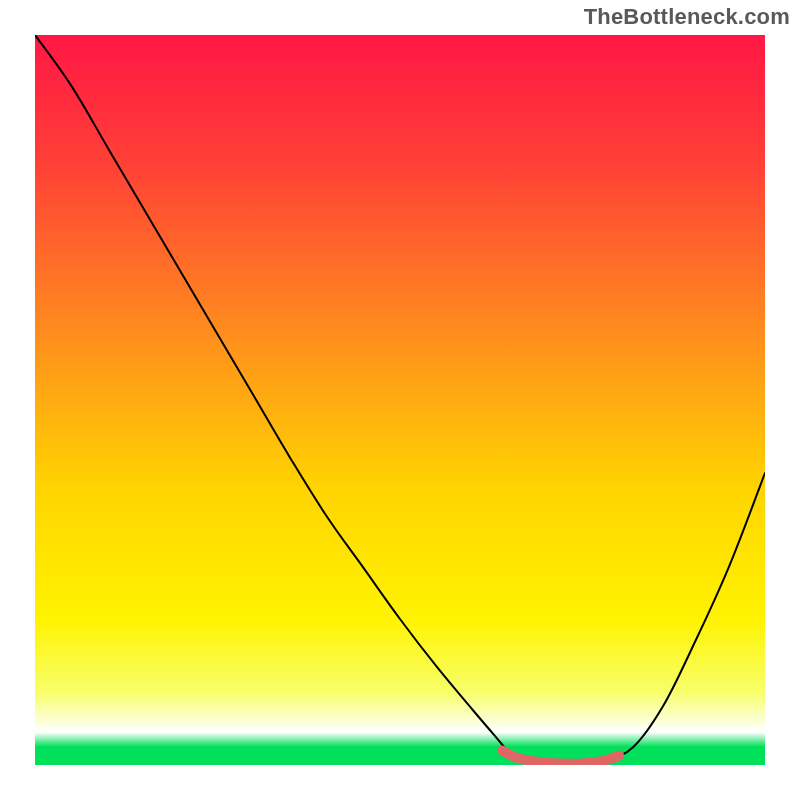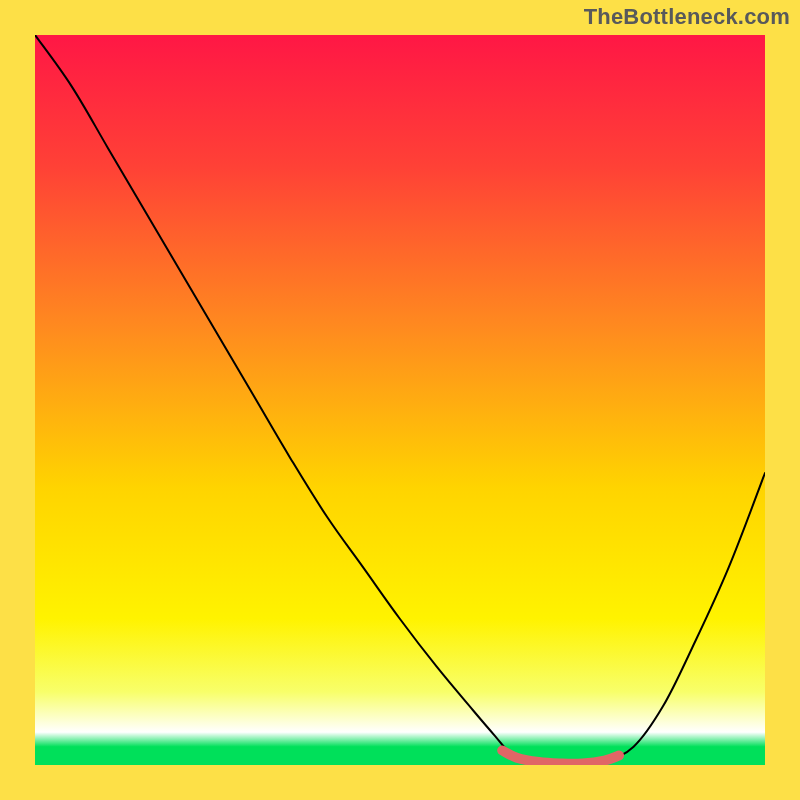--- a/index.html
+++ b/index.html
@@ -9,21 +9,21 @@
     height: 800px;
     background: #000000;
     overflow: hidden;
   }
   .frame {
     position: absolute;
     left: 0;
     top: 0;
     width: 800px;
     height: 800px;
-    background: #fde047;
+    background: #ffffff;
   }
   .attribution {
     position: absolute;
     top: 4px;
     right: 10px;
     font-family: Arial, Helvetica, sans-serif;
     font-size: 22px;
     font-weight: bold;
     color: #58595b;
     letter-spacing: 0.2px;

